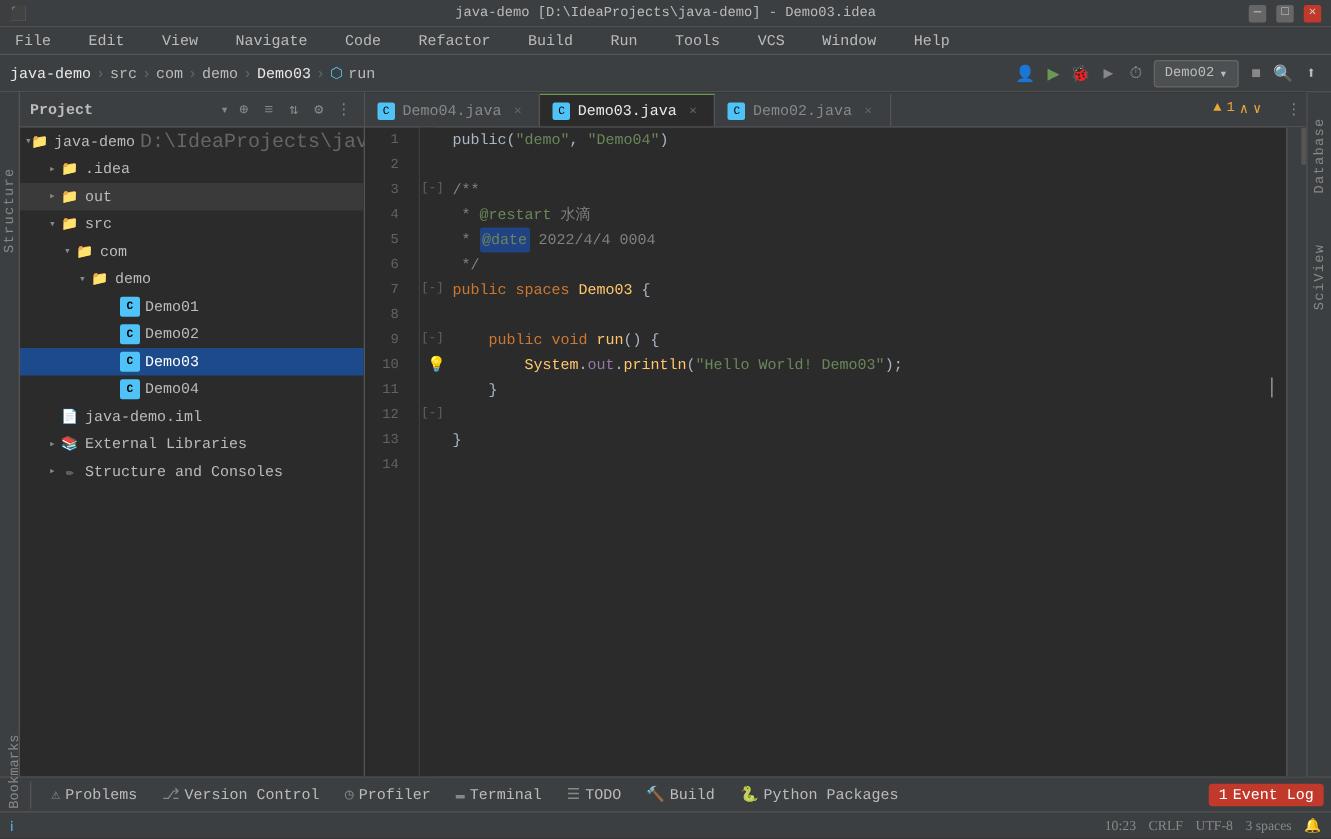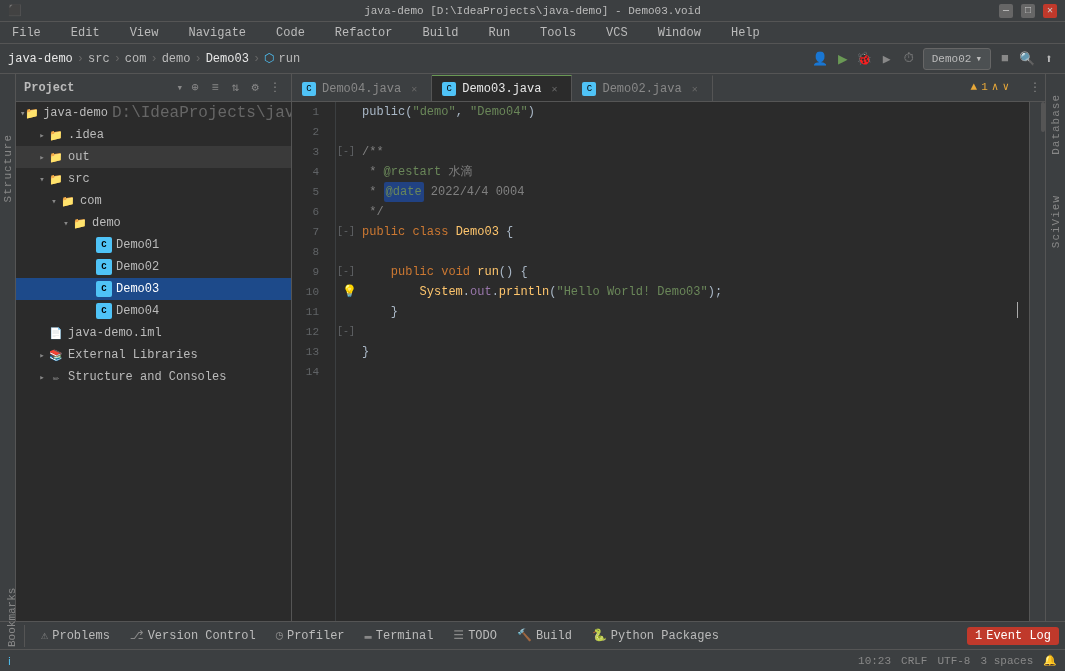--- a/index.html
+++ b/index.html
@@ -376,31 +376,31 @@
       background: #3c3f41;
       display: flex;
       align-items: center;
       padding: 0 8px;
       font-size: 11px;
       color: #888;
       border-top: 1px solid #555;
       justify-content: space-between;
     }
     .status-left { display: flex; align-items: center; gap: 4px; }
-    .status-right { display: flex; align-items: center; gap: 10px; }
+    .status-right { display: flex; align-items: center; gap: 10px; font-family: Liberation Serif, serif; }
     .status-info { color: #4fc3f7; }
   </style>
 </head>
 <body>
 
 <div id="titlebar">
   <div class="title-left">
     <span>⬛</span>
   </div>
-  <div class="title-center">java-demo [D:\IdeaProjects\java-demo] - Demo03.void</div>
+  <div class="title-center">java-demo [D:\IdeaProjects\java-demo] - Demo03.idea</div>
   <div class="win-controls">
     <div class="win-btn">—</div>
     <div class="win-btn">□</div>
     <div class="win-btn" style="background:#c0392b;">✕</div>
   </div>
 </div>
 
 <div id="menubar">
 <div class="menu-item">File</div>
     <div class="menu-item">Edit</div>
@@ -635,21 +635,21 @@
 
           <div class="code-line">
             <span class="cm"> * </span><span class="av-hl">@date</span><span class="cm"> 2022/4/4 0004</span>
           </div>
 
           <div class="code-line">
             <span class="cm"> */</span>
           </div>
 
           <div class="code-line">
-            <span class="kw">public </span><span class="kw">class </span><span class="cn">Demo03</span><span class="punc"> {</span>
+            <span class="kw">public </span><span class="kw">spaces </span><span class="cn">Demo03</span><span class="punc"> {</span>
           </div>
 
           <div class="code-line">&nbsp;</div>
 
           <div class="code-line">
             <span class="plain">    </span><span class="kw">public </span><span class="kw">void </span><span class="method">run</span><span class="punc">() {</span>
           </div>
 
           <div class="code-line" style="position:relative;">
             <span style="position:absolute; left:-20px; color:#e8a838;">💡</span>

